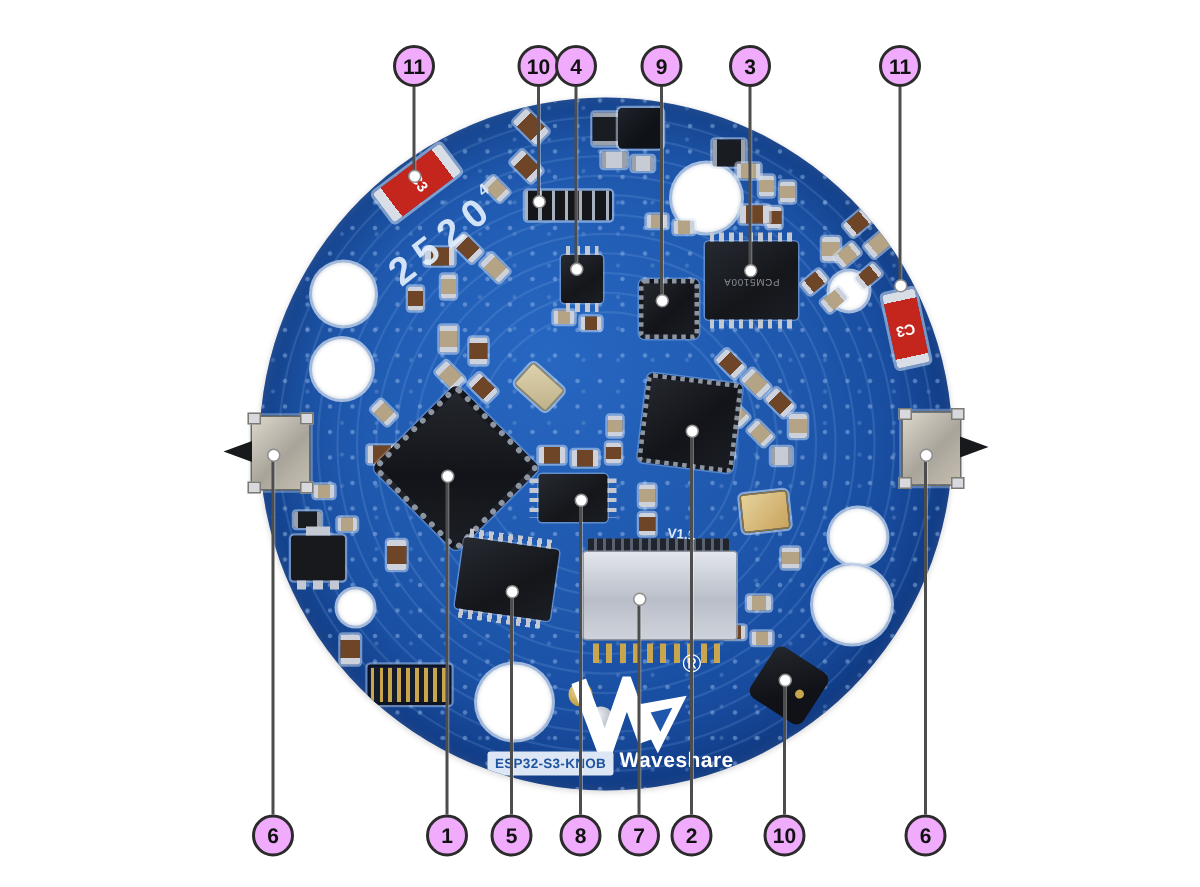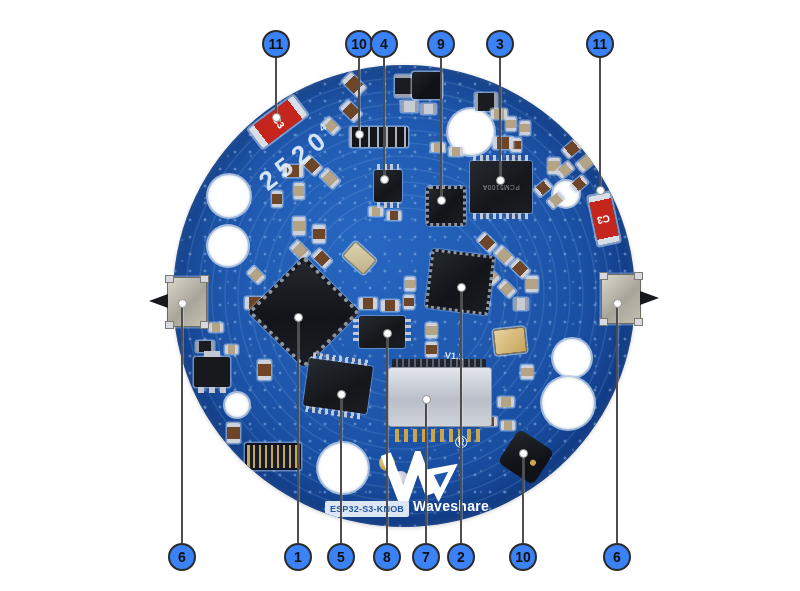--- a/index.html
+++ b/index.html
@@ -100,21 +100,21 @@
   .swbody i{position:absolute;width:7px;height:6px;background:#d7d9de;border:1px solid #7d7a72;}
   .ptr{position:absolute;width:0;height:0;}
   .ptr.left{border-top:7px solid transparent;border-bottom:7px solid transparent;
        border-right:19px solid #17191d;}
   .ptr.right{border-top:7px solid transparent;border-bottom:7px solid transparent;
        border-left:19px solid #17191d;}
   
   .cline{position:absolute;width:2px;background:#4d4d4d;box-shadow:0.5px 0 0 rgba(255,255,255,.5);}
   .cdot{position:absolute;width:9px;height:9px;border-radius:50%;background:#fff;
        border:1px solid #8e8e8e;box-sizing:border-box;}
-  .ccircle{position:absolute;width:28px;height:28px;border-radius:50%;background:#3b82f6;
+  .ccircle{position:absolute;width:28px;height:28px;border-radius:50%;background:#f0abfc;
        border:2px solid #2b2b2b;box-sizing:border-box;display:flex;align-items:center;
        justify-content:center;color:#111;font-size:14px;font-weight:bold;}
 </style>
 </head>
 <body>
 
 <div class="stage">
 
   <div class="board">
     <svg class="traces" width="462" height="462" id="traces">

